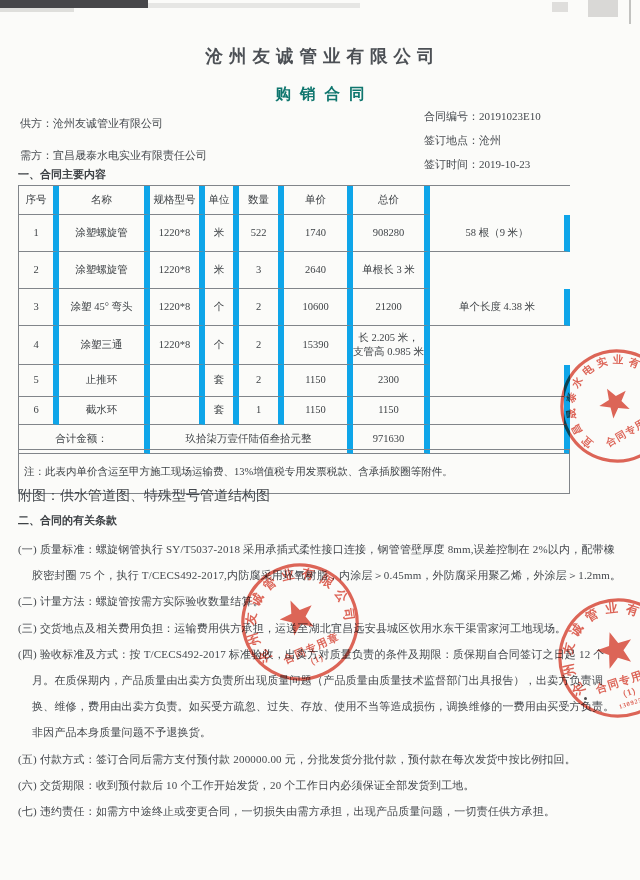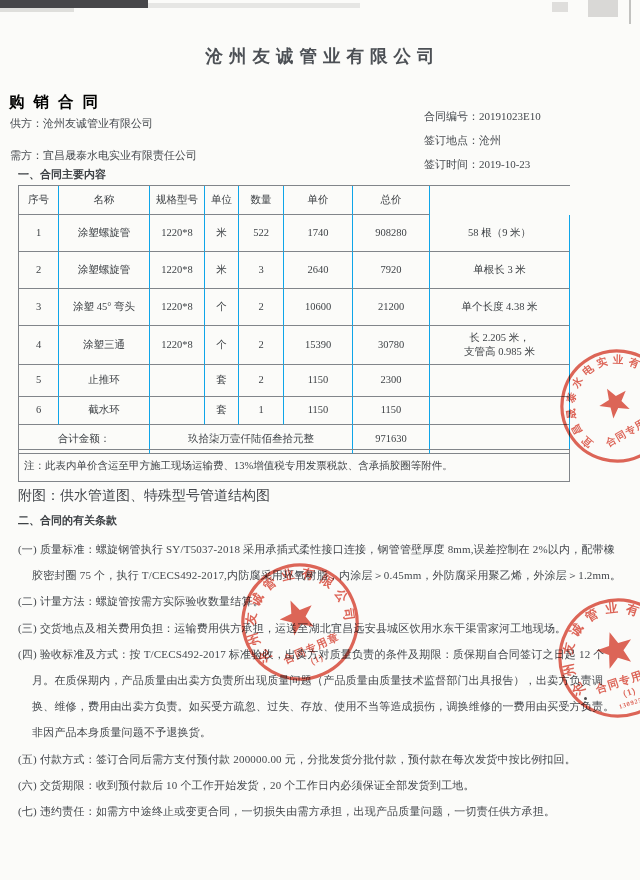--- a/index.html
+++ b/index.html
@@ -6,41 +6,41 @@
   body{
     width:640px;height:880px;position:relative;overflow:hidden;
     background:#fbfbf9;
     font-family:"Liberation Serif","DejaVu Serif",serif;
     color:#43474c;
   }
   .abs{position:absolute;}
   
   .company-title{top:44px;left:0;width:640px;text-align:center;
     font-size:17.5px;font-weight:600;letter-spacing:6px;text-indent:6px;color:#4c5055;}
-  .doc-title{top:92px;left:0;width:640px;text-align:left;
-    font-size:15.5px;font-weight:600;letter-spacing:9px;text-indent:9px;color:#000000;}
-  .party{left:10px;font-size:11px;color:#45494e;}
+  .doc-title{top:84px;left:0;width:640px;text-align:center;
+    font-size:15.5px;font-weight:600;letter-spacing:9px;text-indent:9px;color:#0f766e;}
+  .party{left:20px;font-size:11px;color:#45494e;}
   .meta{left:424px;top:109px;font-size:11px;color:#45494e;}
   .meta div{margin-bottom:9px;}
   .sec-heading{left:18px;font-size:11px;font-weight:600;color:#3e4246;}
   
   .tbl{left:18px;top:185px;width:551px;border-top:1px solid #81858a;border-left:1px solid #81858a;
     font-size:10.5px;color:#3f4347;}
   .trow{display:grid;grid-template-columns:40px 91px 55px 34px 45px 69px 77px 140px;}
   .trow-total{display:grid;grid-template-columns:131px 203px 77px 140px;}
-  .tcell{border-right:1px solid #0ea5e9;border-bottom:1px solid #81858a;
+  .tcell{border-right:6px solid #0ea5e9;border-bottom:1px solid #81858a;
     display:flex;align-items:center;justify-content:center;text-align:center;
     white-space:pre-line;line-height:1.35;}
   .h-head{height:28px;}
   .h-a{height:36px;}
   .h-b{height:38px;}
   .h-c{height:31px;}
   .h-d{height:27px;}
   .h-tot{height:28px;}
-  .note-box{left:18px;top:449px;width:552px;height:33px;border:1px solid #81858a;
+  .note-box{left:18px;top:449px;width:552px;height:45px;border:1px solid #81858a;
     display:flex;align-items:center;font-size:10.5px;color:#3f4347;padding-left:5px;box-sizing:border-box;}
   .attachment{left:18px;top:487px;font-size:14px;}
   
   .clauses{left:18px;top:536px;width:606px;font-size:11px;line-height:26.2px;
     letter-spacing:0.2px;color:#43474c;}
   .clause{padding-left:14px;text-indent:-14px;}
   
   .stamp{position:absolute;mix-blend-mode:multiply;opacity:0.78;}
   .stamp text{font-family:"Liberation Serif","DejaVu Serif",serif;font-weight:600;}
   
@@ -92,41 +92,39 @@
     <div class="tcell h-a">908280</div>
     <div class="tcell h-a">58 根（9 米）</div>
   </div>
   <div class="trow">
     <div class="tcell h-a">2</div>
     <div class="tcell h-a">涂塑螺旋管</div>
     <div class="tcell h-a">1220*8</div>
     <div class="tcell h-a">米</div>
     <div class="tcell h-a">3</div>
     <div class="tcell h-a">2640</div>
-    <div class="tcell h-a">7920</div>
     <div class="tcell h-a">单根长 3 米</div>
   </div>
   <div class="trow">
     <div class="tcell h-a">3</div>
     <div class="tcell h-a">涂塑 45° 弯头</div>
     <div class="tcell h-a">1220*8</div>
     <div class="tcell h-a">个</div>
     <div class="tcell h-a">2</div>
     <div class="tcell h-a">10600</div>
     <div class="tcell h-a">21200</div>
     <div class="tcell h-a">单个长度 4.38 米</div>
   </div>
   <div class="trow">
     <div class="tcell h-b">4</div>
     <div class="tcell h-b">涂塑三通</div>
     <div class="tcell h-b">1220*8</div>
     <div class="tcell h-b">个</div>
     <div class="tcell h-b">2</div>
     <div class="tcell h-b">15390</div>
-    <div class="tcell h-b">30780</div>
     <div class="tcell h-b">长 2.205 米，
 支管高 0.985 米</div>
   </div>
   <div class="trow">
     <div class="tcell h-c">5</div>
     <div class="tcell h-c">止推环</div>
     <div class="tcell h-c"></div>
     <div class="tcell h-c">套</div>
     <div class="tcell h-c">2</div>
     <div class="tcell h-c">1150</div>

